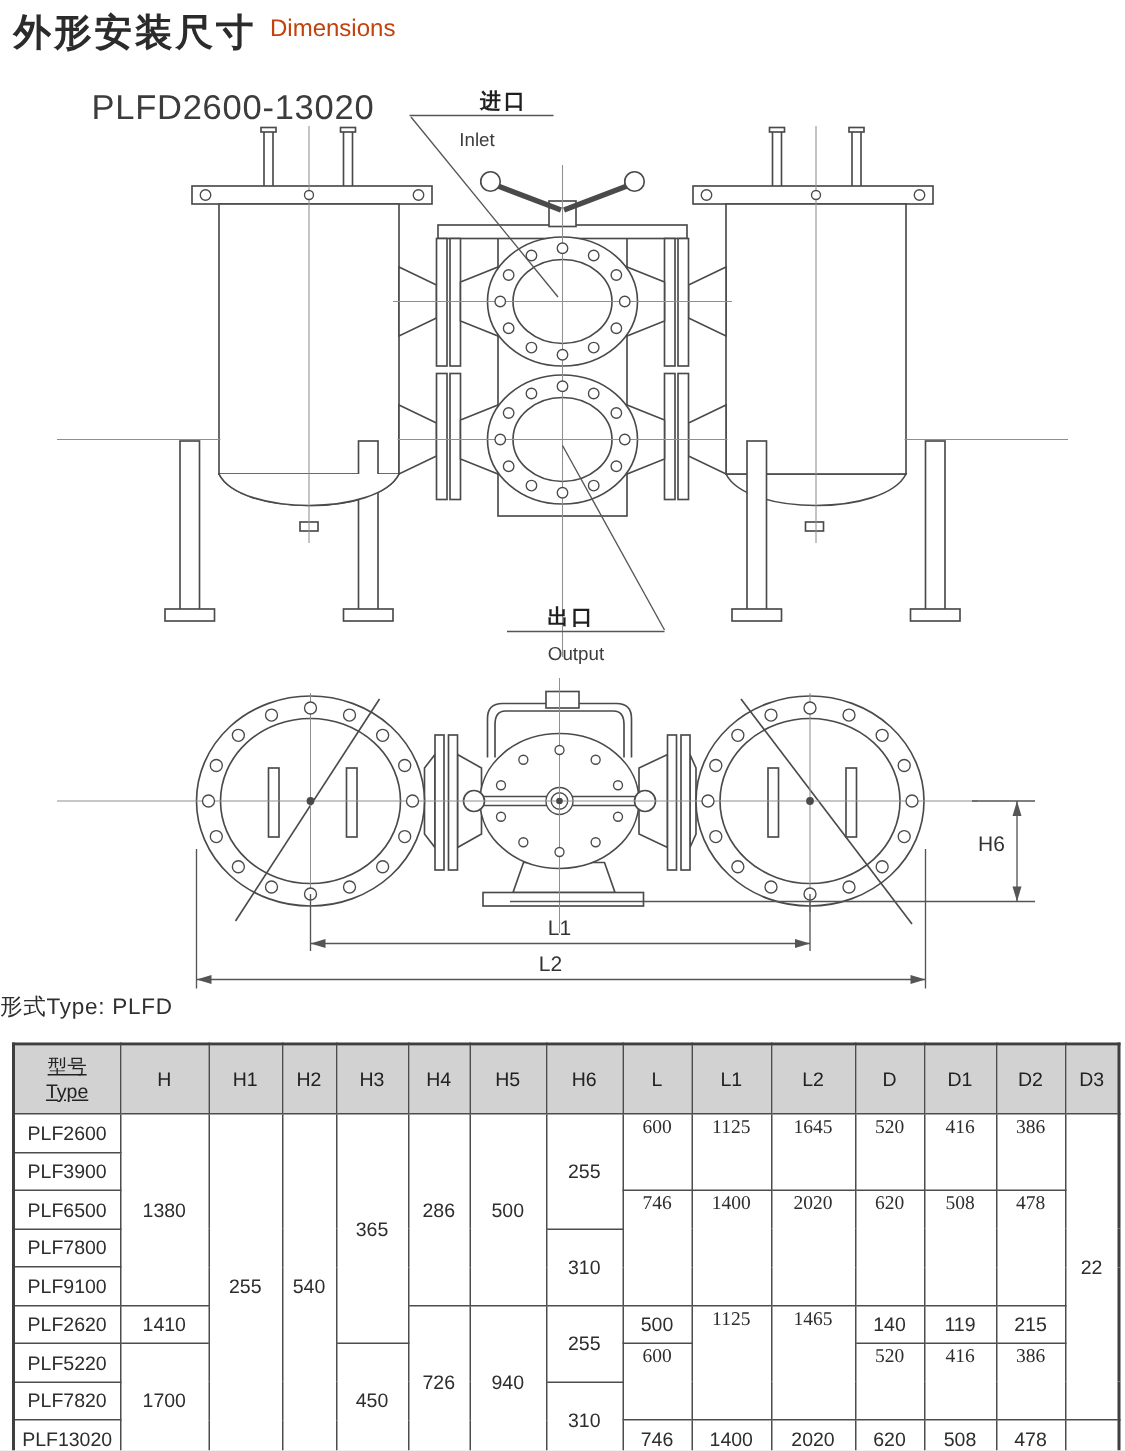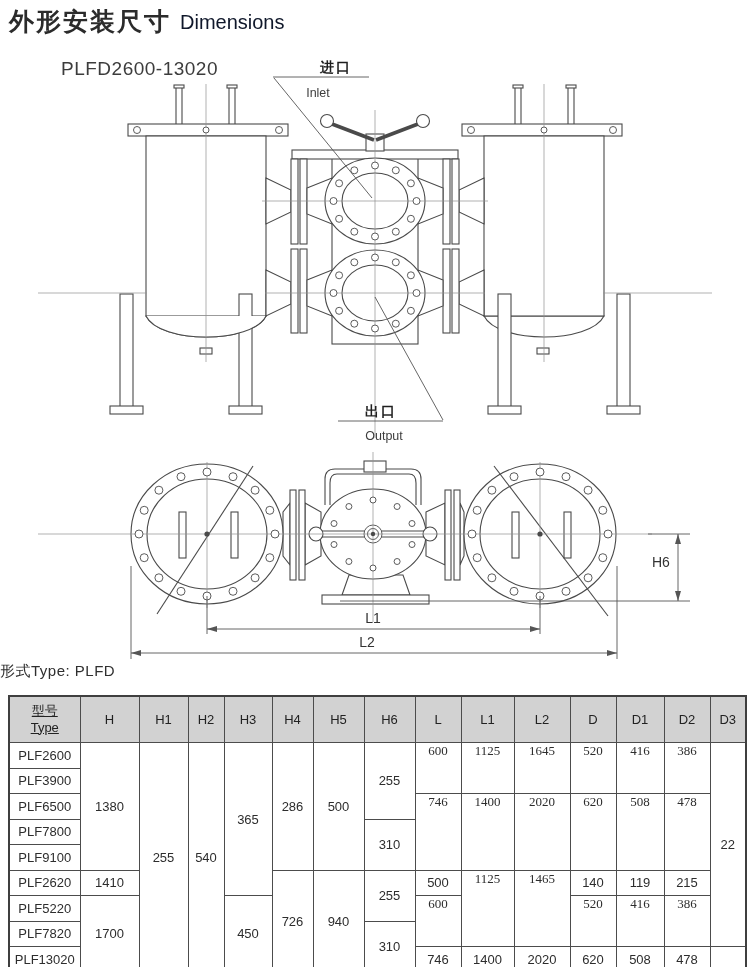--- a/index.html
+++ b/index.html
@@ -1,20 +1,20 @@
 <!DOCTYPE html>
 <html><head>
 <meta charset="utf-8">
 <style>
   html,body{margin:0;padding:0;background:#e8e8e8;}
   #page{position:relative;width:750px;height:967px;background:#ffffff;overflow:hidden;
         font-family:"Liberation Sans","DejaVu Sans",sans-serif;}
   .title-zh{position:absolute;left:9px;top:5px;font-size:25px;font-weight:bold;color:#2b2b2b;letter-spacing:2px;}
-  .title-en{position:absolute;left:180px;top:11px;font-size:20px;color:#0f172a;text-align:center;}
-  .model{position:absolute;left:61px;top:58px;font-size:19px;color:#3c3c3c;letter-spacing:.5px;}
+  .title-en{position:absolute;left:180px;top:11px;font-size:16px;color:#c2410c;text-align:center;}
+  .model{position:absolute;left:61px;top:58px;font-size:23px;color:#3c3c3c;letter-spacing:.5px;}
   svg.draw{position:absolute;left:0;top:0;}
   .caption{position:absolute;left:0;top:662px;width:750px;font-size:15px;color:#2f2f2f;letter-spacing:.5px;}
 
   table.dim{position:absolute;left:8px;top:695px;width:738px;border-collapse:collapse;table-layout:fixed;
             font-size:13px;color:#2d2d2d;border:2px solid #3f3f3f;}
   table.dim th,table.dim td{border:1px solid #4c4c4c;text-align:center;padding:0;height:24.5px;
             font-weight:normal;overflow:hidden;}
   table.dim thead th{background:#d2d2d2;height:45px;font-size:13px;color:#222;}
   table.dim thead .l2{font-size:13px;line-height:1.25;text-decoration:underline;}
   td.vt{vertical-align:top;padding-top:3px;font-family:Liberation Serif, serif;}

